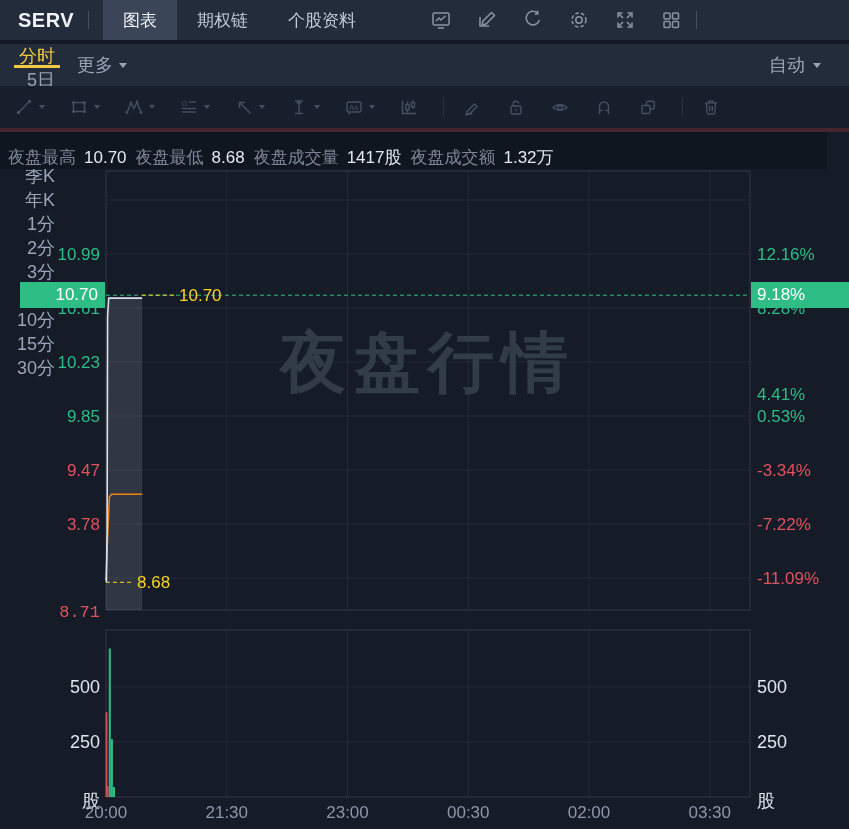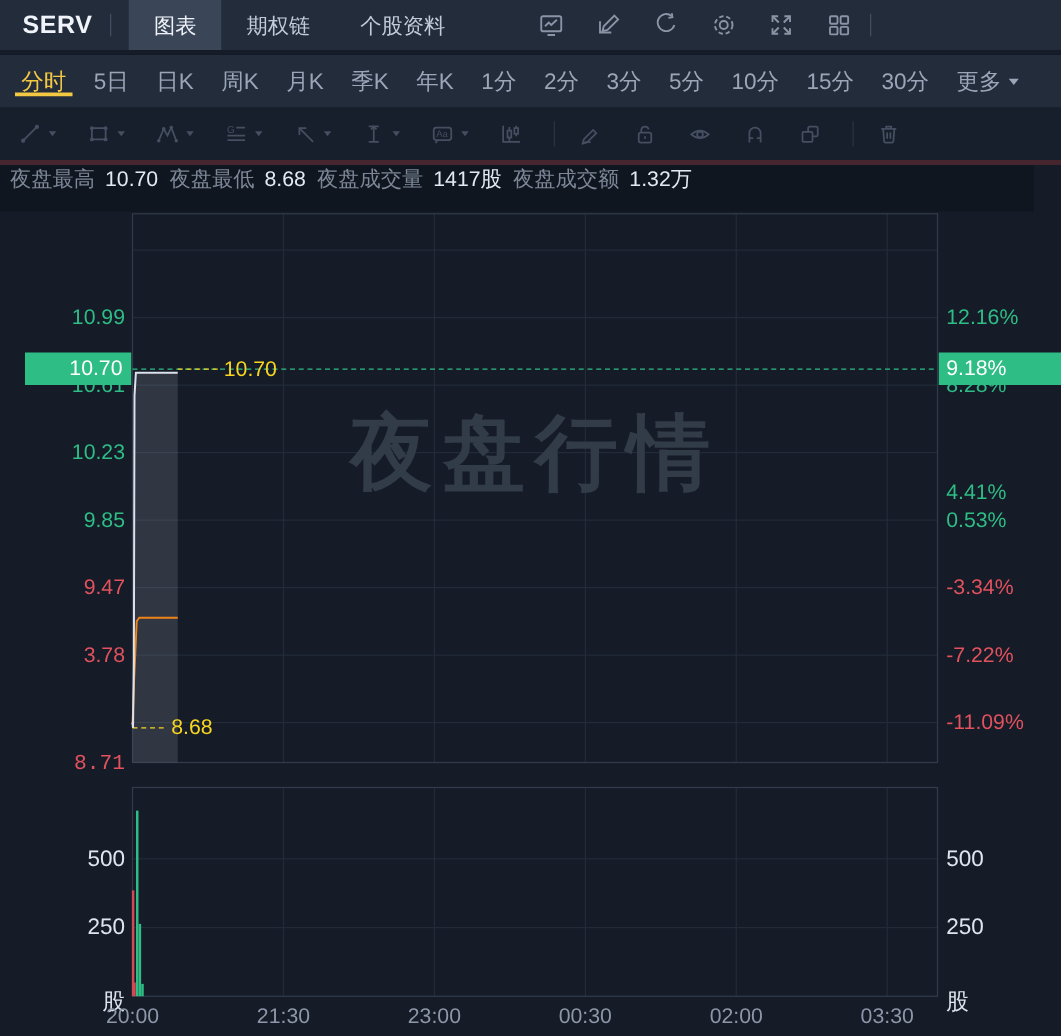--- a/index.html
+++ b/index.html
@@ -36,21 +36,21 @@
   .tool{display:flex;align-items:center;gap:5px;margin-right:24px;cursor:pointer;}
   .tool svg{display:block;stroke:#454f61;fill:none;stroke-width:1.4;}
   .tool svg .f{fill:#454f61;stroke:none;}
   .tool svg text{fill:#454f61;stroke:none;}
   .tool .caret{color:#454f61;border-top-width:4px;border-left-width:3.5px;border-right-width:3.5px;}
   .tsep{width:1px;height:20px;background:#2a3342;margin:0 18px 0 0;}
   .maroon{position:absolute;left:0;top:128px;width:849px;height:4px;background:#45262f;}
 
   
   .statsbar{position:absolute;left:0;top:132px;width:827px;height:37px;background:#10161f;
-            display:flex;align-items:flex-start;padding:0 8px;font-size:17px;}
+            display:flex;align-items:flex-end;padding:0 8px;font-size:17px;}
   .stat{display:flex;align-items:center;margin-right:9px;}
   .stat .lb{color:#7d8798;margin-right:8px;}
   .stat .vl{color:#e3e9f2;}
 
   
   #chart{position:absolute;left:0;top:0;width:849px;height:829px;pointer-events:none;}
   #chart svg{position:absolute;left:0;top:0;}
   .axlabel{position:absolute;font-size:17px;line-height:17px;transform:translateY(-50%);white-space:nowrap;}
   .axlabel.left{right:749px;text-align:right;}
   .axlabel.right{left:757px;}
@@ -125,21 +125,21 @@
             <rect x="12.5" y="4" width="6" height="6" rx="1"></rect>
             <rect x="4" y="12.5" width="6" height="6" rx="1"></rect>
             <rect x="12.5" y="12.5" width="6" height="6" rx="1"></rect>
           </svg>
         </div>
       </div>
     <span class="vsep"></span>
   </header>
 
   <nav class="tfbar">
-    <div id="tf-items" style="display:flex;align-items:center;">
+    <div id="tf-items" style="display:flex;align-items:flex-end;flex-direction:column;">
         <div class="tfitem active">
           <span>分时</span>
           <span class="u"></span>
         </div>
         <div class="tfitem">
           <span>5日</span>
         </div>
         <div class="tfitem">
           <span>日K</span>
         </div>
@@ -172,20 +172,24 @@
         </div>
         <div class="tfitem">
           <span>15分</span>
         </div>
         <div class="tfitem">
           <span>30分</span>
         </div>
       </div>
     <div class="tfmore">
       <span>更多</span>
+      <span class="caret"></span>
+    </div>
+    <div class="tfauto">
+      <span>自动</span>
       <span class="caret"></span>
     </div>
   </nav>
 
   <div class="toolbar" id="draw-toolbar">
       <div class="tool">
         <span>
           <svg width="20" height="20" viewBox="0 0 20 20">
             <line x1="4.5" y1="15.5" x2="15.5" y2="4.5"></line>
             <circle class="f" cx="4.5" cy="15.5" r="1.7"></circle>

